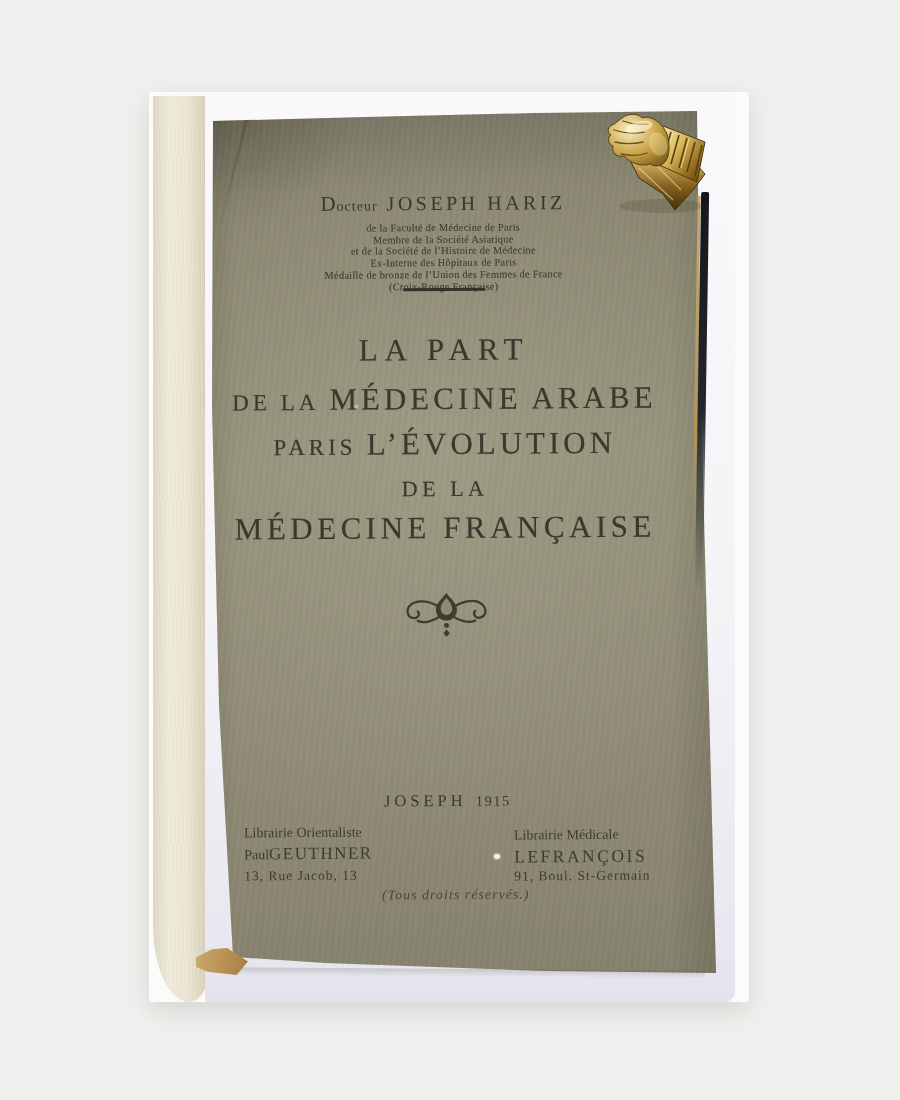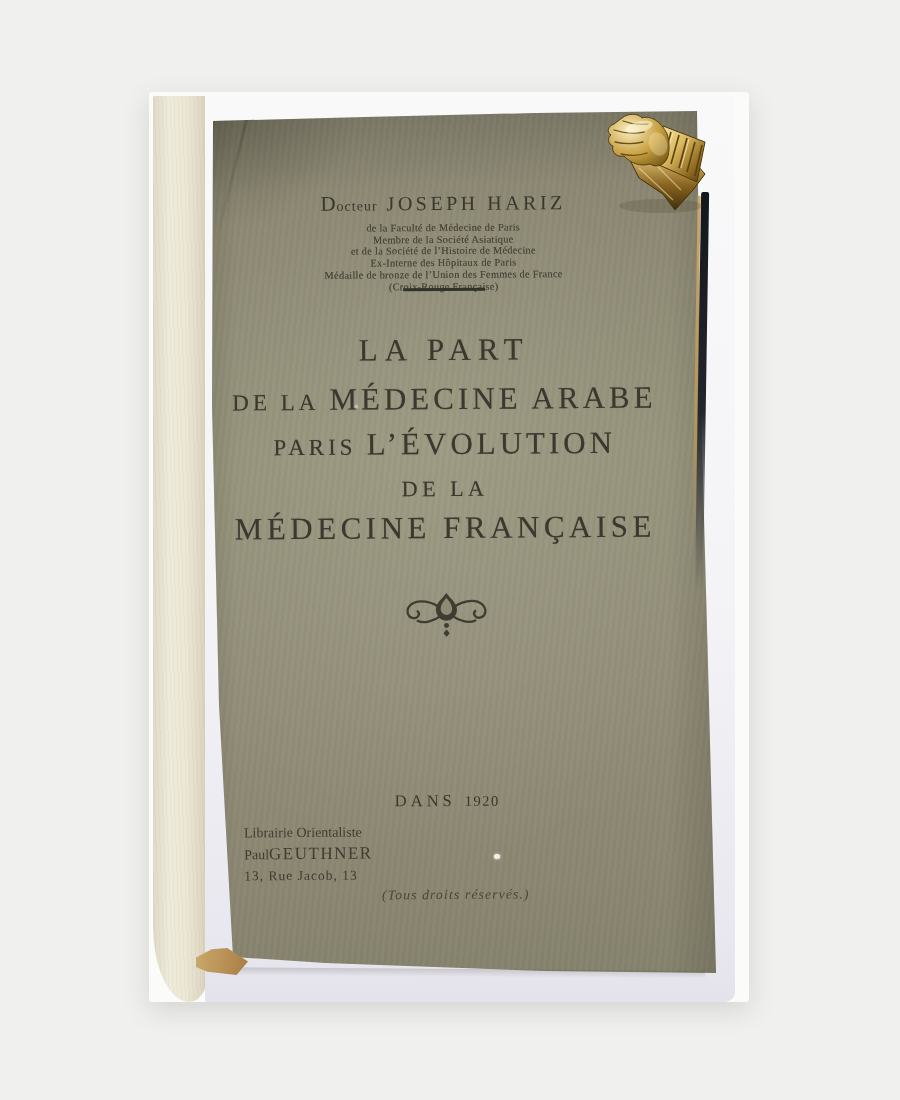--- a/index.html
+++ b/index.html
@@ -137,31 +137,36 @@
             <path d="M56,26 C64,32 74,34 80,31"></path>
           </g>
           <path d="M50,2 C45,9 39,12 39,20 a11,11 0 0 0 22,0 C61,12 55,9 50,2 Z" fill="#3f3d31"></path>
           <path d="M50,7 C47,11 44,14 44,19 a6,6 0 0 0 12,0 C56,14 53,11 50,7 Z" fill="#8e8a76"></path>
           <circle cx="50" cy="36" r="2.6" fill="#3f3d31"></circle>
           <path d="M50,40 l3.2,4.2 L50,48 l-3.2,-3.8 Z" fill="#3f3d31"></path>
         </svg>
       </div>
 
       <div class="paris">
-        <span>DANS</span><span class="year">1920</span>
+        <span>JOSEPH</span><span class="year">1915</span>
       </div>
 
       <div class="imp-left">
         <div class="imp-s">Librairie Orientaliste</div>
         <div>
           <span class="imp-pre">Paul</span><span class="imp-big">GEUTHNER</span>
         </div>
         <div class="imp-addr">13, Rue Jacob, 13</div>
       </div>
 
+      <div class="imp-right">
+        <div class="imp-s">Librairie Médicale</div>
+        <div class="imp-big2">LEFRANÇOIS</div>
+        <div class="imp-addr">91, Boul. St-Germain</div>
+      </div>
 
       <div class="rights">(Tous droits réservés.)</div>
     </div>
   </div>
 
   <div class="tear"></div>
   <div class="bottom-shade"></div>
   <div class="edge-tan"></div>
   <div class="edge-dark"></div>
 

